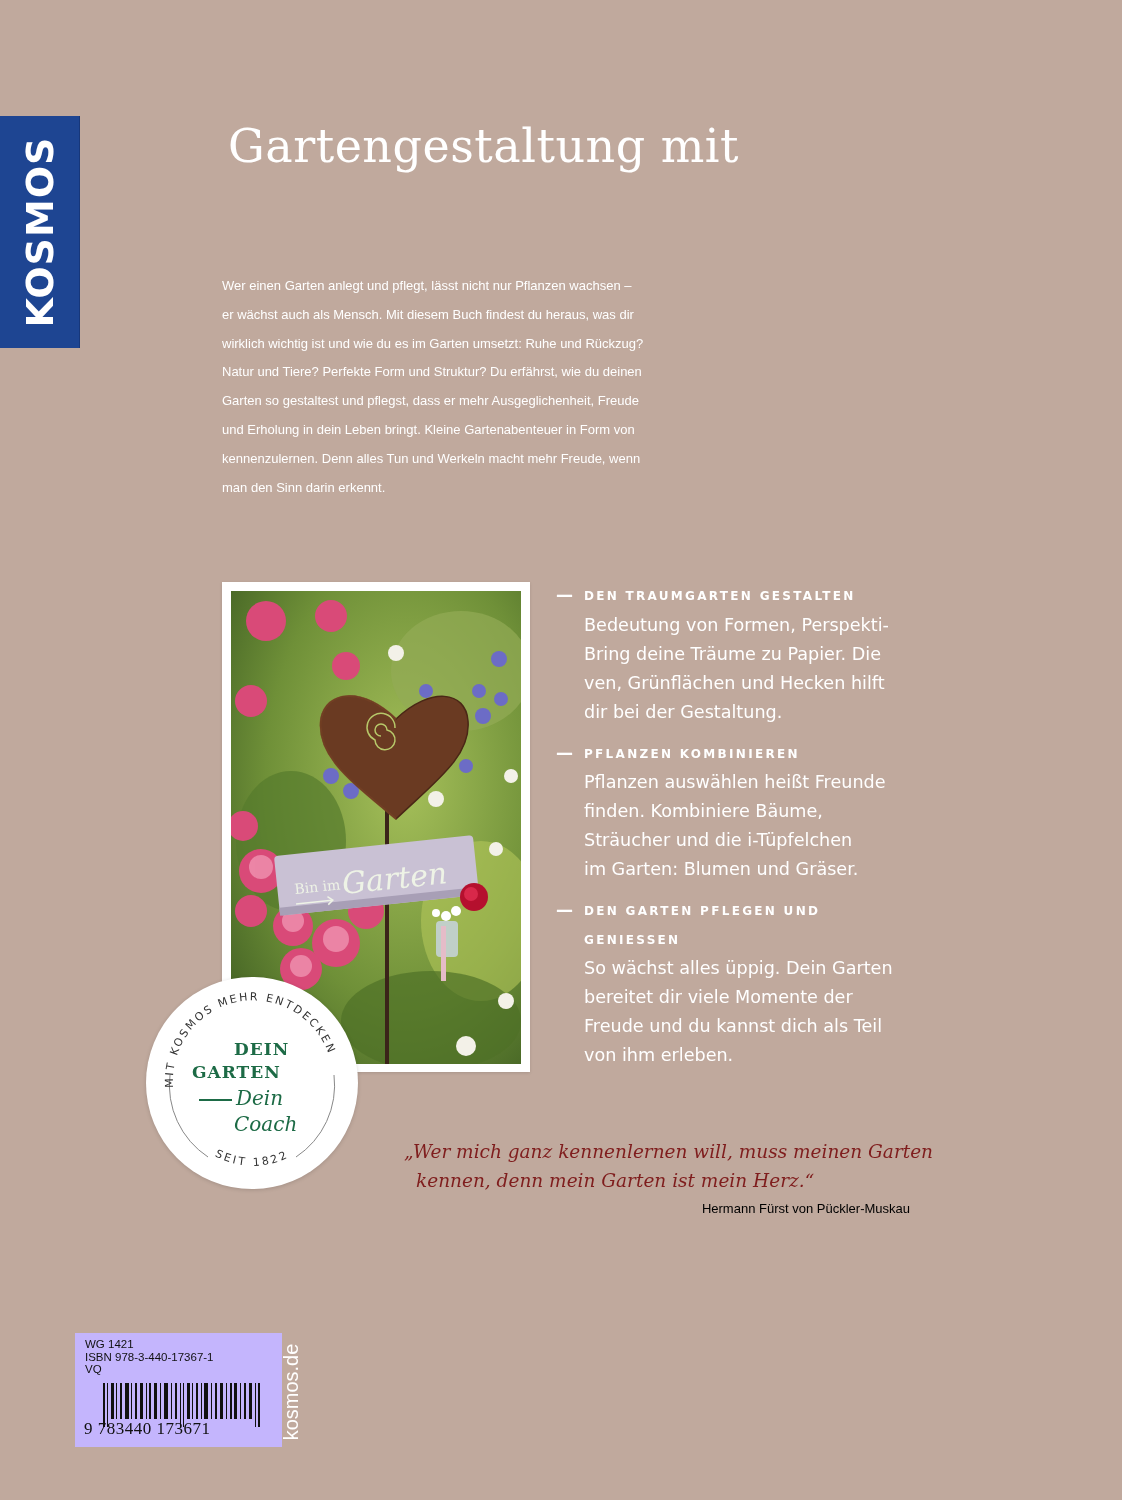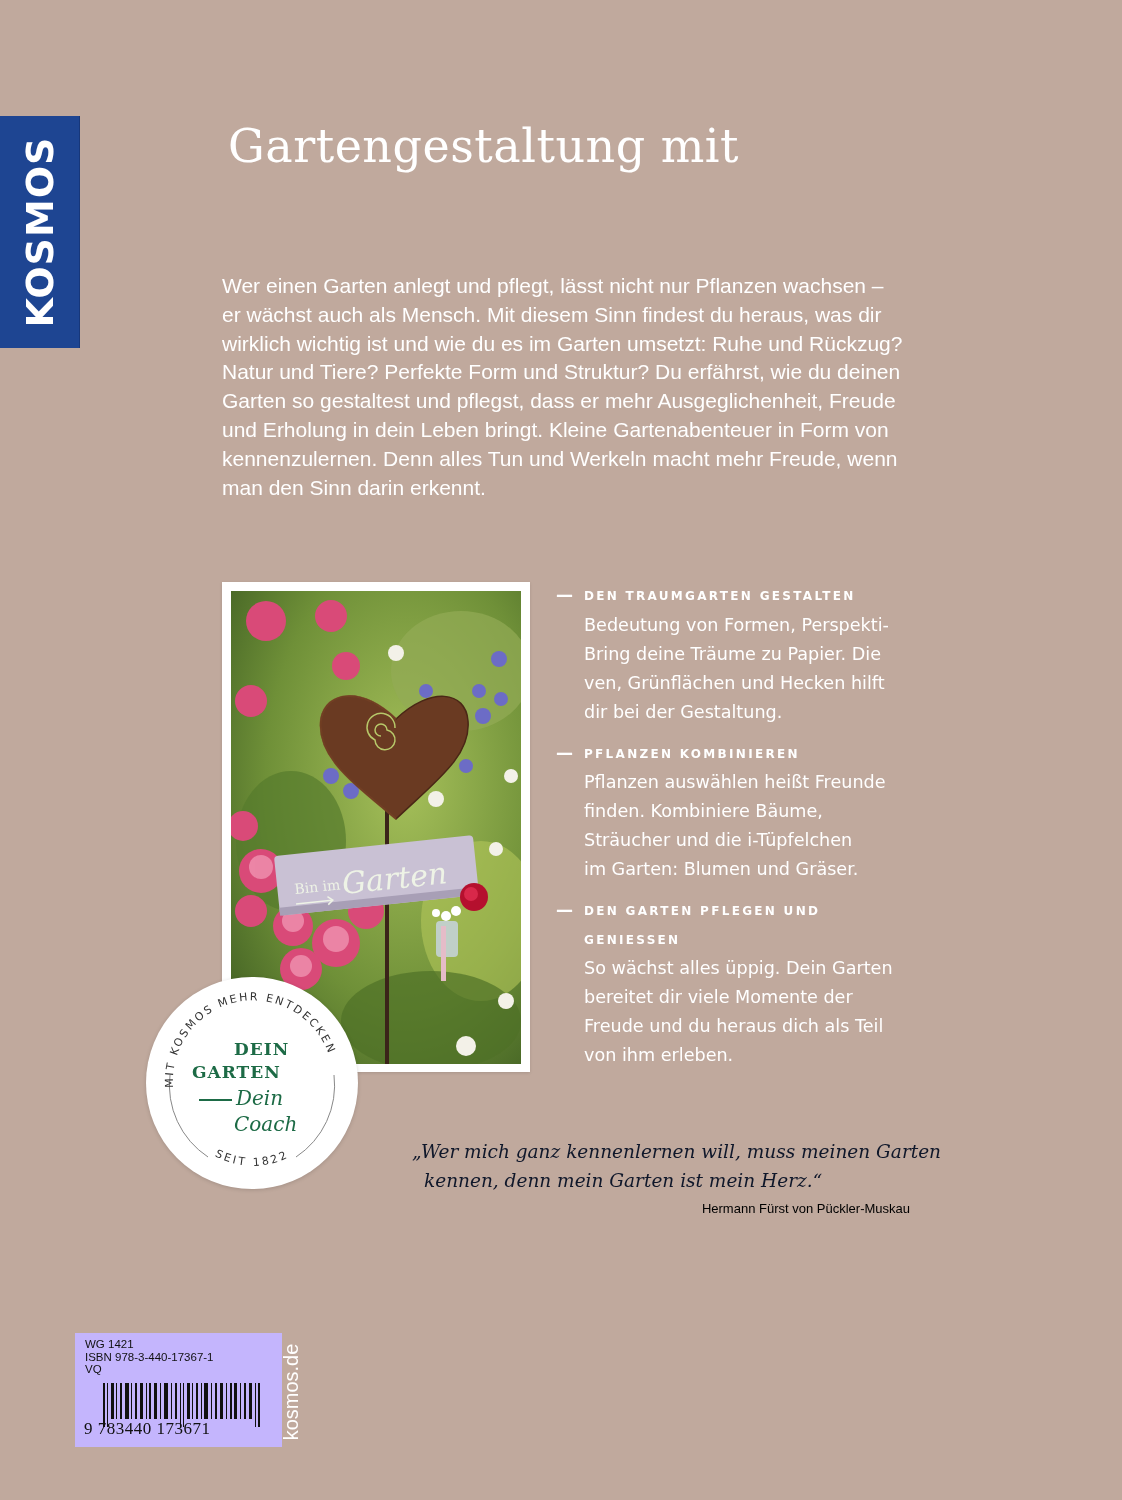--- a/index.html
+++ b/index.html
@@ -29,21 +29,21 @@
       font-family: "DejaVu Serif", serif;
       font-size: 46px; line-height: 64px;
       color: #ffffff; margin: 6px; font-weight: normal;
       letter-spacing: 0.5px;
     }
     .title span { display: block; }
     .intro {
       position: absolute; left: 222px; top: 272px;
       width: 730px;
       font-family: "Liberation Sans", sans-serif;
-      font-size: 21px; line-height: 28.8px;
+      font-size: 13px; line-height: 28.8px;
       color: #ffffff; margin: 0;
     }
     .intro span { display: block; white-space: nowrap; }
 
     .photo-frame {
       position: absolute; left: 222px; top: 582px;
       width: 308px; height: 490px;
       background: #ffffff;
       box-shadow: 0 1px 3px rgba(0,0,0,0.12);
     }
@@ -89,21 +89,21 @@
     }
     .badge .l1 { left: 88px; top: 62px; font-size: 17px; font-weight: bold; letter-spacing: 1px; }
     .badge .l2 { left: 46px; top: 85px; font-size: 17px; font-weight: bold; letter-spacing: 1px; }
     .badge .l3 { left: 90px; top: 109px; font-size: 20px; font-style: italic; }
     .badge .l4 { left: 88px; top: 135px; font-size: 20px; font-style: italic; }
     .badge .rule { position: absolute; left: 53px; top: 122px; width: 33px; height: 1.5px; background: #1d6b46; }
 
     .quote {
       position: absolute; left: 404px; top: 1137px; width: 520px;
       font-family: "DejaVu Serif", serif; font-style: italic;
-      font-size: 18.5px; line-height: 29px; color: #0f172a; margin-left: 8px;
+      font-size: 18.5px; line-height: 29px; color: #7f1d1d;
     }
     .quote span { display: block; white-space: nowrap; }
     .quote .q2 { padding-left: 12px; }
     .quote-author {
       position: absolute; right: 212px; top: 1201px;
       font-family: "Liberation Sans", sans-serif;
       font-size: 13px; color: #000000;
     }
 
     .barcode-box {
@@ -138,21 +138,21 @@
 <div class="brand-tab">
   <span class="brand-text">KOSMOS</span>
 </div>
 
 <h1 class="title">
   <span>Gartengestaltung mit</span>
 </h1>
 
 <p class="intro">
   <span>Wer einen Garten anlegt und pflegt, lässt nicht nur Pflanzen wachsen –</span>
-  <span>er wächst auch als Mensch. Mit diesem Sinn findest du heraus, was dir</span>
+  <span>er wächst auch als Mensch. Mit diesem Buch findest du heraus, was dir</span>
   <span>wirklich wichtig ist und wie du es im Garten umsetzt: Ruhe und Rückzug?</span>
   <span>Natur und Tiere? Perfekte Form und Struktur? Du erfährst, wie du deinen</span>
   <span>Garten so gestaltest und pflegst, dass er mehr Ausgeglichenheit, Freude</span>
   <span>und Erholung in dein Leben bringt. Kleine Gartenabenteuer in Form von</span>
   <span>kennenzulernen. Denn alles Tun und Werkeln macht mehr Freude, wenn</span>
   <span>man den Sinn darin erkennt.</span>
 </p>
 
 <div class="photo-frame">
   <div class="photo">
@@ -265,21 +265,21 @@
   </div>
   <div class="feature">
     <span class="dash">—</span>
     <div class="heading">
       <span>DEN GARTEN PFLEGEN UND</span>
       <span>GENIESSEN</span>
     </div>
     <div class="body">
       <span>So wächst alles üppig. Dein Garten</span>
       <span>bereitet dir viele Momente der</span>
-      <span>Freude und du heraus dich als Teil</span>
+      <span>Freude und du kannst dich als Teil</span>
       <span>von ihm erleben.</span>
     </div>
   </div>
 </div>
 
 <div class="badge">
   <svg width="212" height="212" viewBox="0 0 212 212">
     <defs>
       <path id="arcTop" d="M 28 116 A 80 80 0 1 1 186 116"></path>
       <path id="arcBottom" d="M 58 172 A 80 80 0 0 0 156 172"></path>

